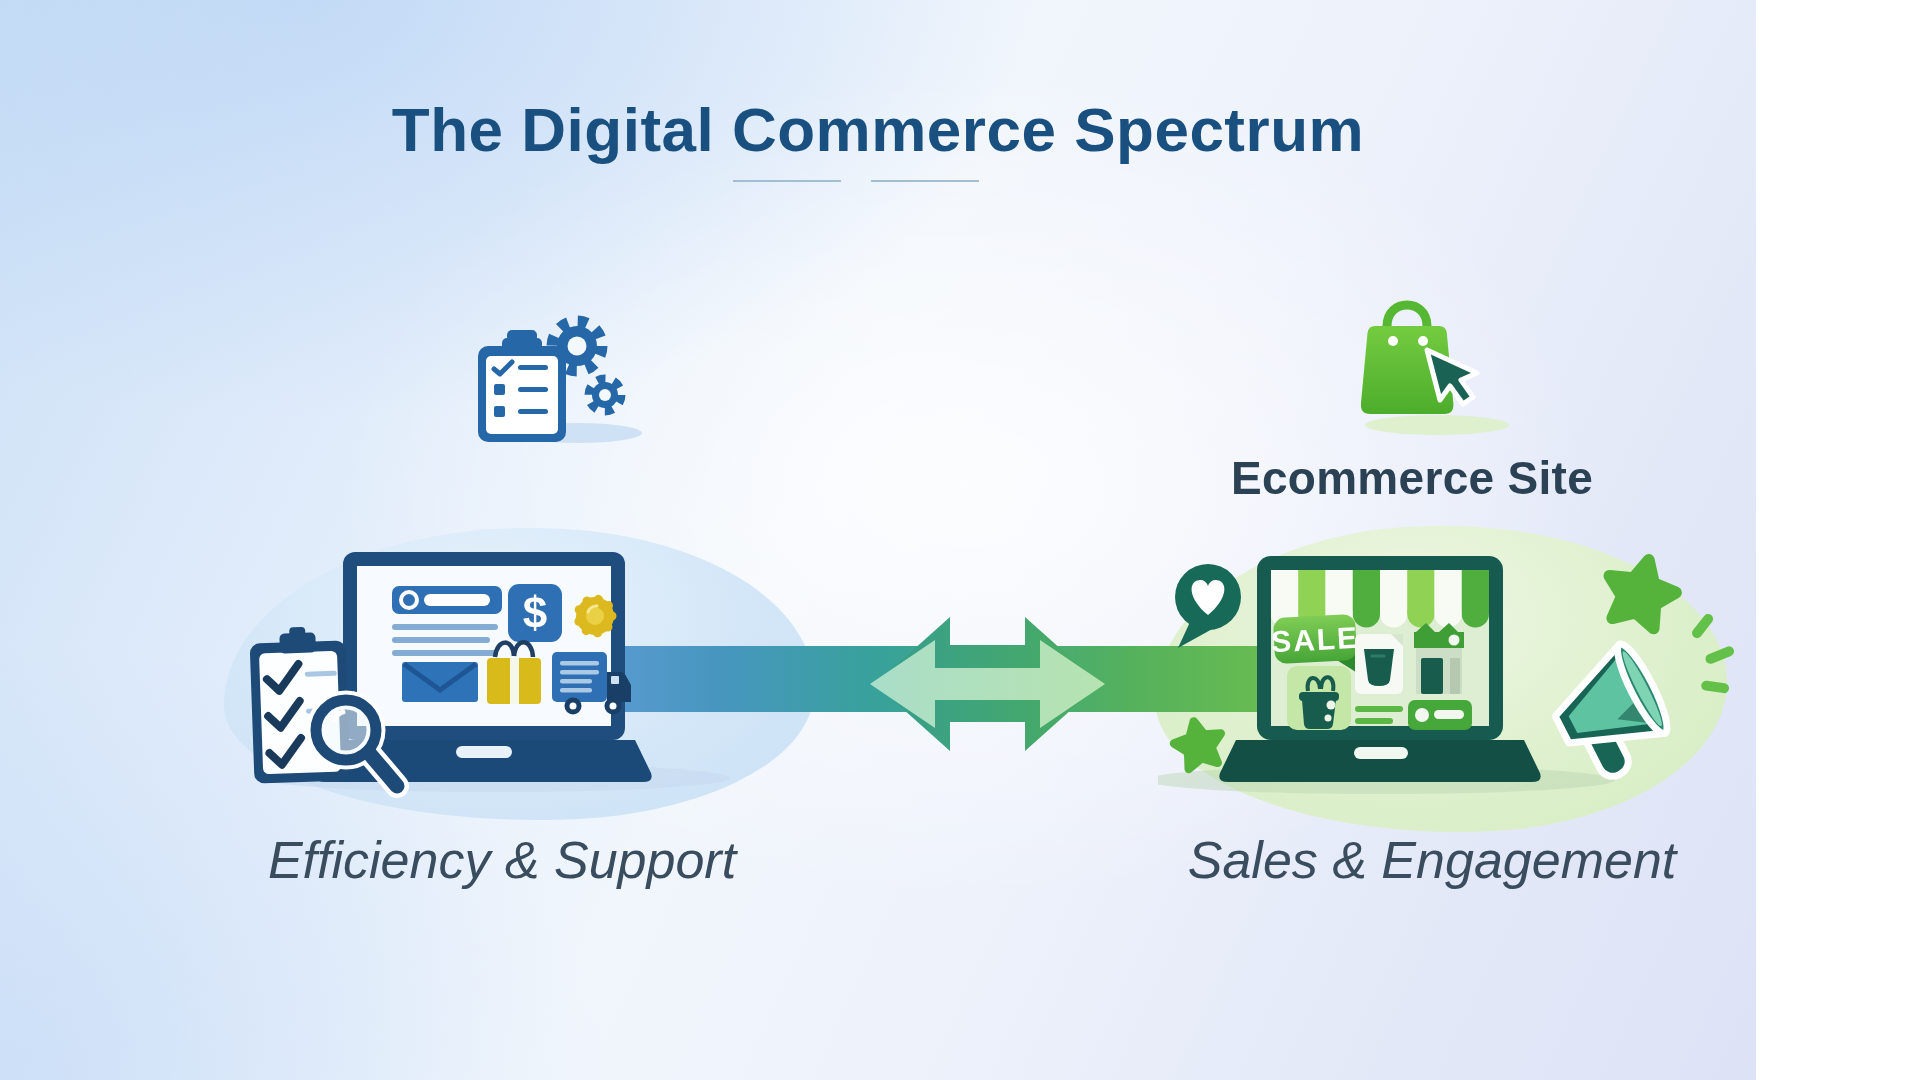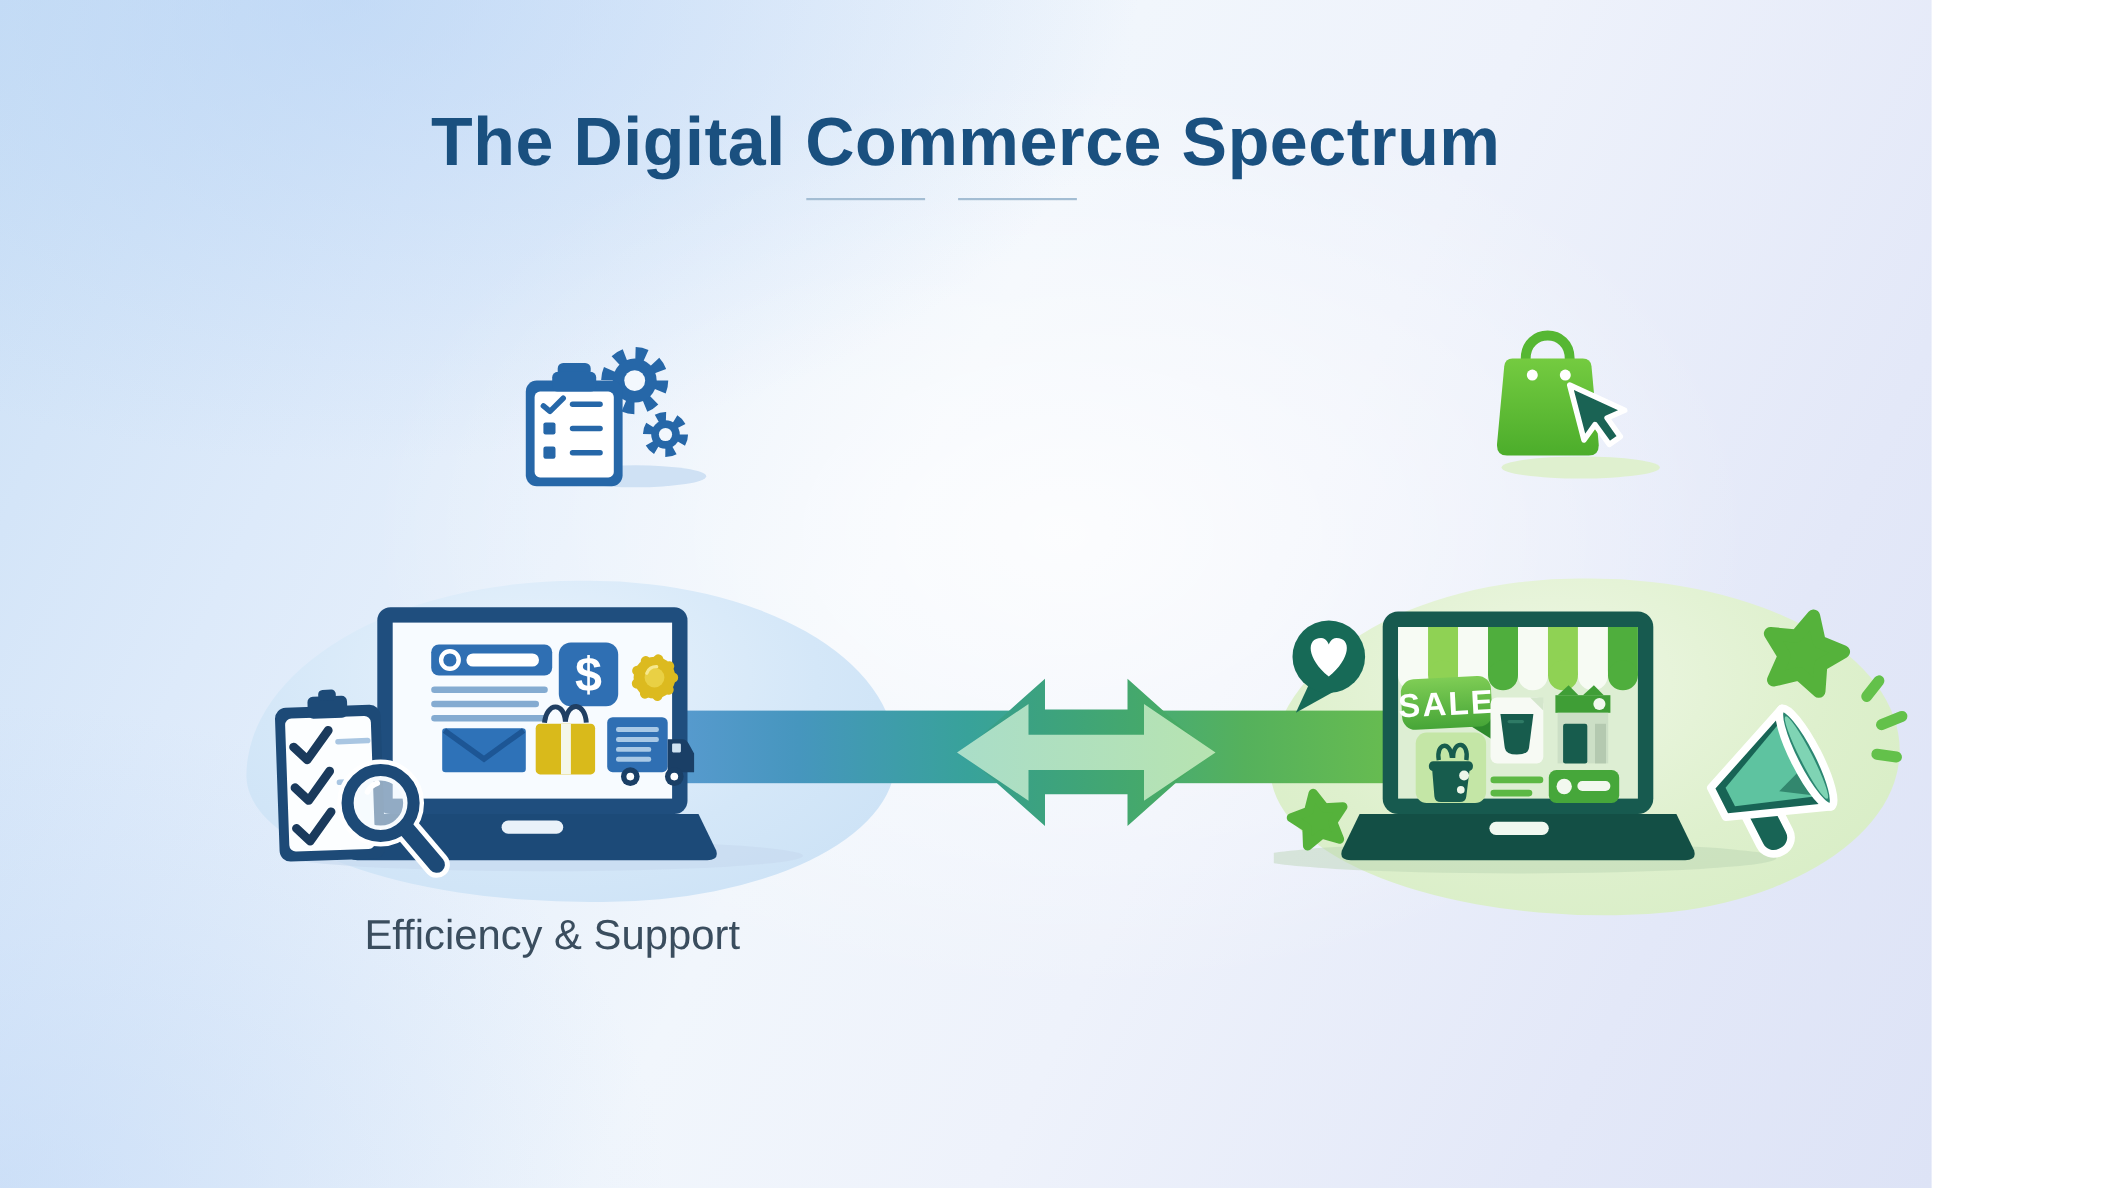--- a/index.html
+++ b/index.html
@@ -21,21 +21,21 @@
   .subtitle-row{
     left:0;right:0;top:180px;display:flex;align-items:center;justify-content:center;gap:30px;
     transform:translateX(-22px);
   }
   .subtitle-line{width:108px;height:2px;background:#a3bdd3;}
   .subtitle{font-size:40px;font-weight:400;color:#39617f;}
   
   .col-heading{width:500px;top:451px;text-align:center;font-size:46px;font-weight:700;color:#2b4254;letter-spacing:.3px;}
   .col-heading.left{left:273px;}
   .col-heading.right{left:1162px;}
-  .col-caption{width:520px;top:830px;text-align:center;font-size:38px;color:#3a4d5e;}
+  .col-caption{width:520px;top:830px;text-align:center;font-size:52px;font-style:italic;color:#3a4d5e;}
   .col-caption.left{left:242px;}
   .col-caption.right{left:1172px;}
   
   .blob{z-index:1;}
   .blob.left{
     left:224px;top:528px;width:590px;height:292px;
     border-radius:52% 48% 46% 54% / 62% 55% 45% 40%;
     background:radial-gradient(ellipse at 45% 30%, #e9f3fc 0%, #d4e7f8 55%, #c9e0f5 100%);
   }
   .blob.right{
@@ -211,20 +211,21 @@
       <path d="M32,34 C32,6 72,6 72,34" fill="none" stroke="#56b733" stroke-width="9" stroke-linecap="round"></path>
       <path d="M20,34 h64 q7,0 7.8,7 l6.5,70 q1,11 -9,11 H15 q-10,0 -9,-11 l6.5,-70 q0.8,-7 7.5,-7 z" fill="url(#gradBag)"></path>
       <circle cx="38" cy="49" r="5" fill="#ffffff"></circle>
       <circle cx="68" cy="49" r="5" fill="#ffffff"></circle>
     </g>
     <g transform="translate(72,58)">
       <polygon points="0,0 13,50 23,36 36,54 46,47 34,30 50,23" fill="#1a6354" stroke="#ffffff" stroke-width="5" stroke-linejoin="round"></polygon>
     </g>
   </svg>
 
+  <div class="abs col-heading right">Ecommerce Site</div>
 
   <div class="abs blob right"></div>
 
   <svg class="abs illus" style="left:1158px;top:528px;" width="580" height="310" viewBox="0 0 580 310">
     <defs>
       <linearGradient id="gradTag" x1="0" y1="0" x2="0" y2="1">
         <stop offset="0" stop-color="#7fcd55"></stop>
           <stop offset="1" stop-color="#46a537"></stop>
       </linearGradient>
     </defs>
@@ -322,14 +323,15 @@
       <ellipse cx="16" cy="0" rx="5.5" ry="42" fill="#7fd4b4"></ellipse>
     </g>
 
     <g fill="#63c14a">
       <rect x="0" y="0" width="28" height="10" rx="5" transform="translate(532,106) rotate(-52)"></rect>
       <rect x="0" y="0" width="30" height="10" rx="5" transform="translate(546,128) rotate(-22)"></rect>
       <rect x="0" y="0" width="28" height="10" rx="5" transform="translate(544,152) rotate(8)"></rect>
     </g>
   </svg>
 
+  <div class="abs col-caption right">Sales &amp; Engagement</div>
 
 </div>
 
 </body></html>

